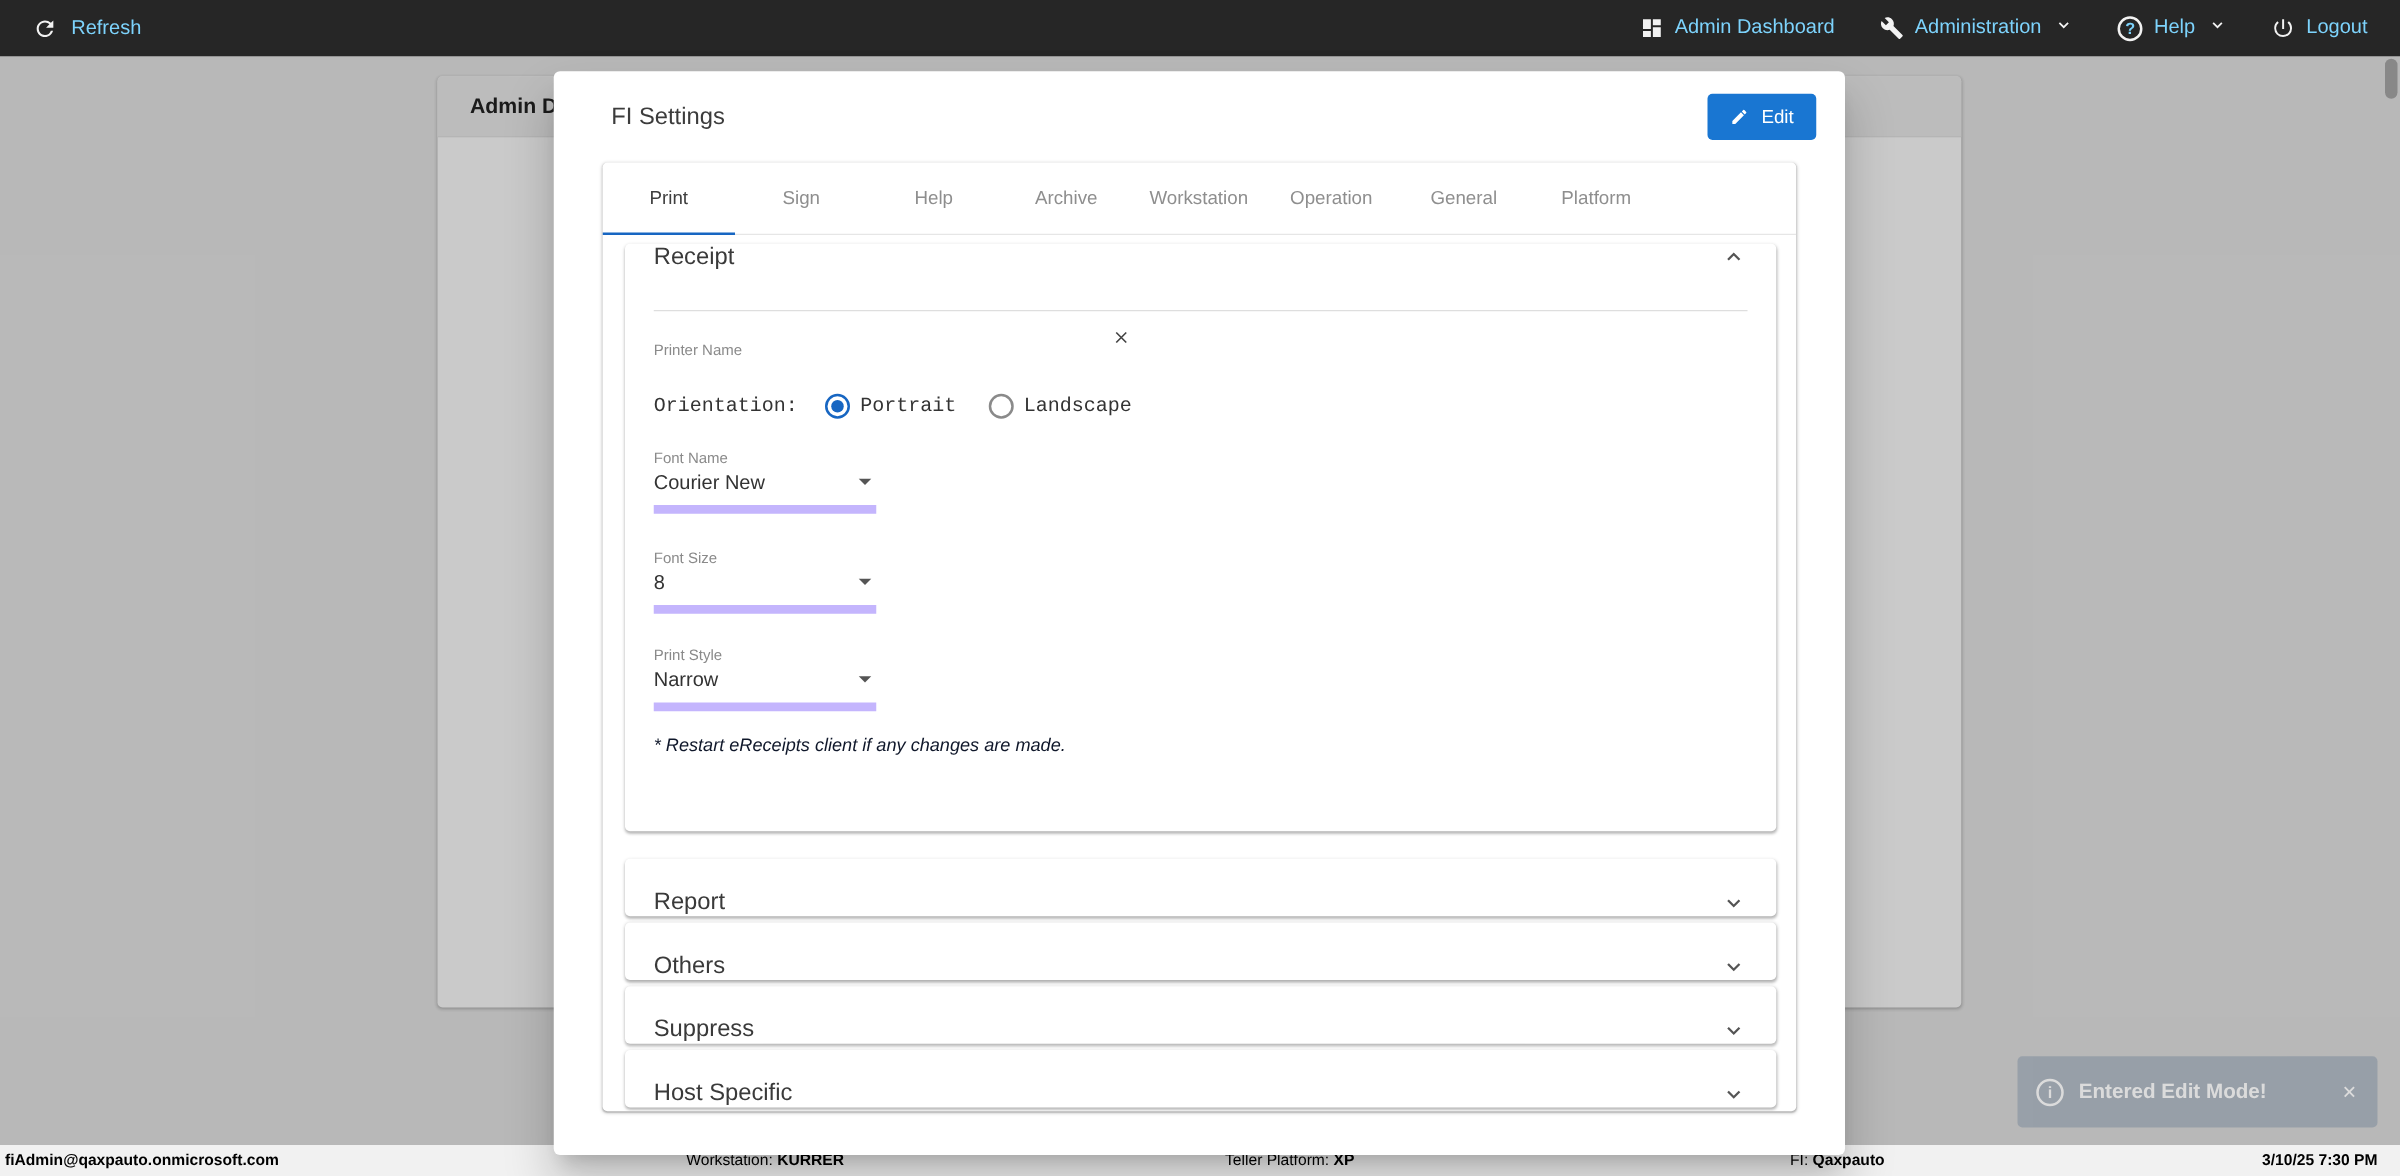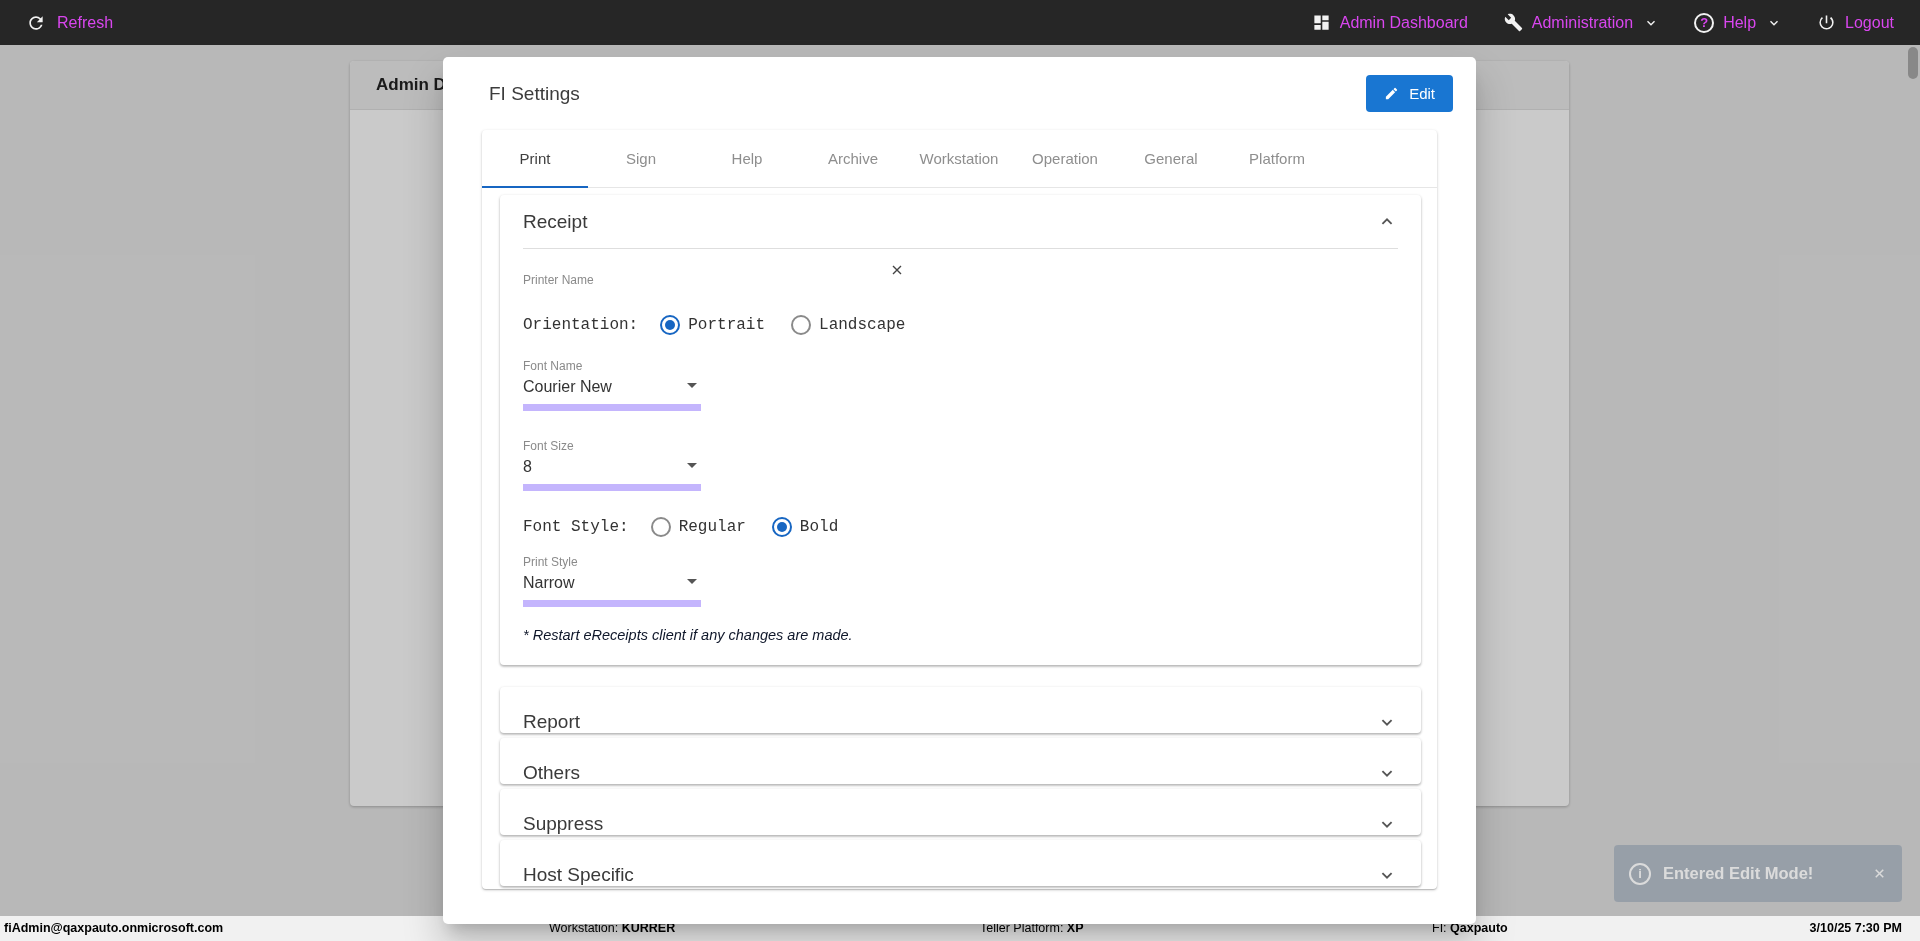--- a/index.html
+++ b/index.html
@@ -5,26 +5,26 @@
   * { box-sizing: border-box; }
   html,body { margin:0; padding:0; }
   body {
     width:1920px; height:941px; position:relative; overflow:hidden;
     background:#e7e7e7; font-family:"Liberation Sans", sans-serif;
   }
 
   
   .topbar {
     position:absolute; top:0; left:0; right:0; height:45px; background:#262626;
-    display:flex; align-items:center; color:#d946ef; z-index:30;
+    display:flex; align-items:center; color:#7dd3fc; z-index:30;
     padding:0 26px; font-size:16px;
   }
   .topbar-left { display:flex; align-items:center; gap:11px; cursor:pointer; }
   .topbar-right { margin-left:auto; display:flex; align-items:center; gap:36px; }
-  .nav-item { display:flex; align-items:center; gap:9px; cursor:pointer; }
+  .nav-item { display:flex; gap:9px; cursor:pointer; }
   .nav-item svg { display:block; }
   .chev-small { margin-left:2px; }
   .help-circle {
     width:20px; height:20px; border:2px solid #f2f2f2; border-radius:50%;
     display:flex; align-items:center; justify-content:center;
     font-size:13px; font-weight:bold; line-height:1;
   }
 
   
   .bg-card {
@@ -74,21 +74,21 @@
   .tab.active::after {
     content:''; position:absolute; left:0; right:0; bottom:-1px; height:2px; background:#1766c2;
   }
 
   .content { padding:7px 16px 0 18px; }
   .card {
     background:#fff; border-radius:4px;
     box-shadow:0 1px 3px rgba(0,0,0,.24), 0 2px 2px rgba(0,0,0,.12);
   }
   .receipt-card { height:470px; margin-bottom:22px; }
-  .accordion-header { height:53px; display:flex; align-items:center; padding:0 23px; cursor:pointer; }
+  .accordion-header { height:53px; display:flex; padding:0 23px; cursor:pointer; }
   .accordion-title { font-size:19px; color:#3a3a3a; }
   .accordion-header .chevron { margin-left:auto; }
   .divider { height:1px; background:#dedede; margin:0 23px; }
 
   .receipt-body { padding:24px 23px 0; }
   .fld-label { display:block; font-size:12px; color:#8a8a8a; margin-bottom:2px; }
   .field-printer { width:384px; position:relative; margin-bottom:28px; }
   .line-input {
     border:none; border-bottom:1px solid #888; width:100%; font-size:16px; color:#333;
     padding:3px 26px 7px 0; outline:none; background:transparent; font-family:inherit;
@@ -301,27 +301,20 @@
           </div>
 
           <div class="select-field field-fontsize">
             <label class="fld-label">Font Size</label>
             <div class="select-box">
               <span>8</span>
               <span class="select-arrow"></span>
             </div>
           </div>
 
-          <div class="radio-row fontstyle-row">
-            <span class="row-label">Font Style:</span>
-            <span class="radio"></span>
-            <span class="radio-label">Regular</span>
-            <span class="radio checked"></span>
-            <span class="radio-label">Bold</span>
-          </div>
 
           <div class="select-field field-printstyle">
             <label class="fld-label">Print Style</label>
             <div class="select-box">
               <span>Narrow</span>
               <span class="select-arrow"></span>
             </div>
           </div>
 
           <div class="note">* Restart eReceipts client if any changes are made.</div>

